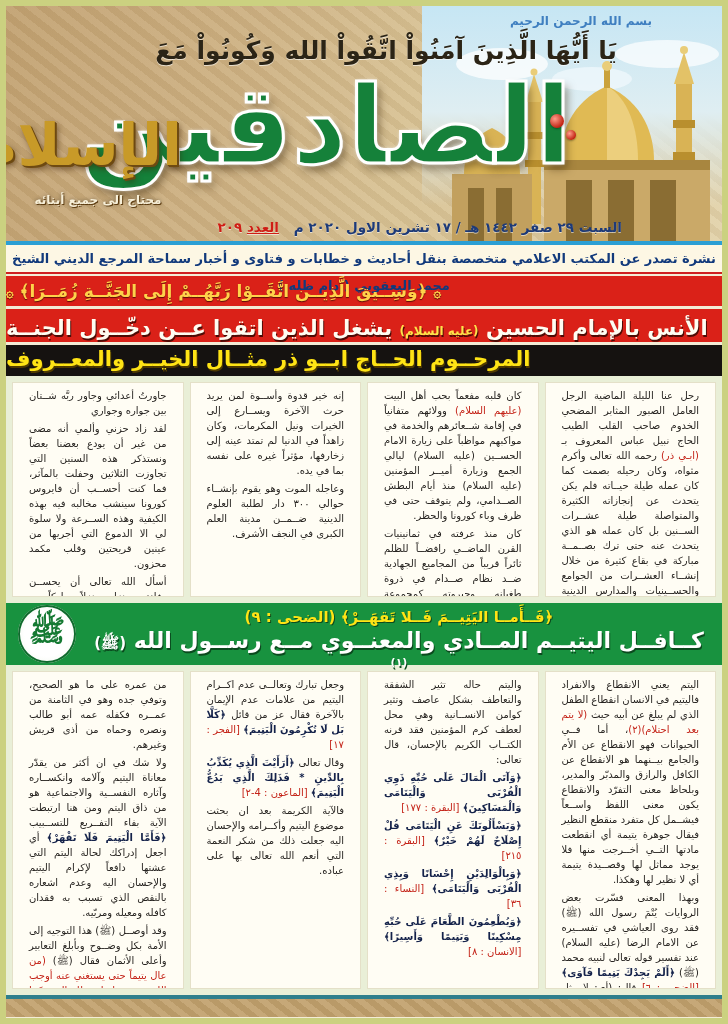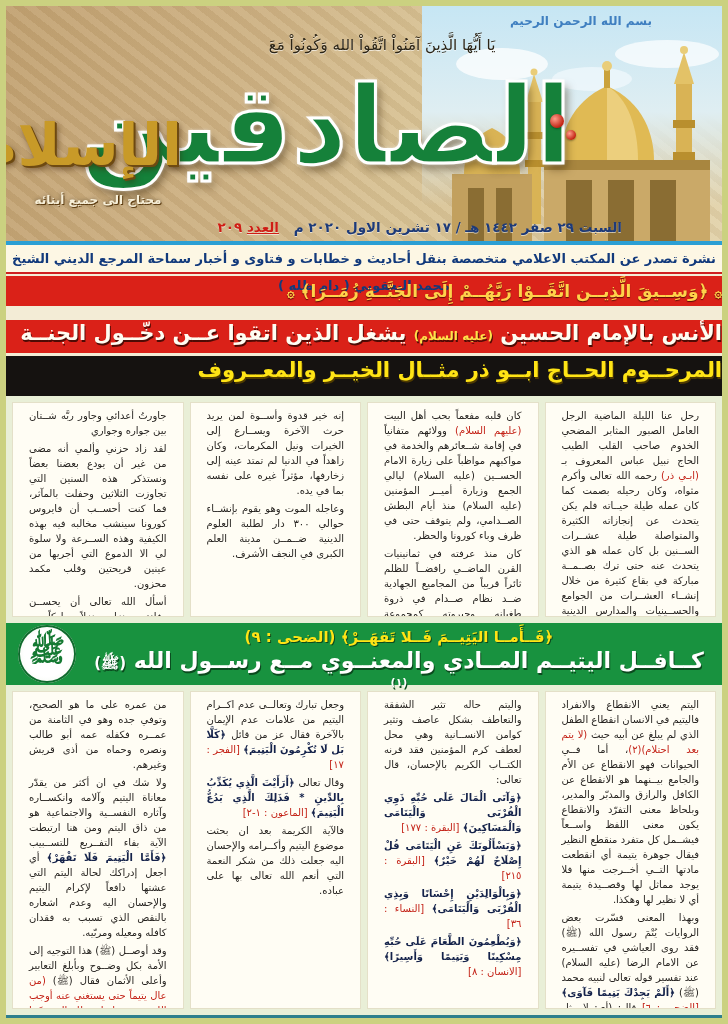--- a/index.html
+++ b/index.html
@@ -9,22 +9,22 @@
 
   
   .header{position:relative;height:235px;overflow:hidden;
     background:linear-gradient(105deg,#c2a272 0%,#cfb385 35%,#d8c294 55%,#e3d3ab 100%);}
   .header::before{content:"";position:absolute;inset:0;
     background:repeating-linear-gradient(38deg,rgba(255,255,255,.05) 0 7px,rgba(90,60,20,.06) 7px 14px);}
   .sky{position:absolute;top:0;right:0;width:300px;height:235px;
     background:linear-gradient(180deg,#c6e6f4 0%,#dfeef2 45%,rgba(223,238,242,0) 85%);}
   .mosque{position:absolute;top:18px;right:0;}
   .bismillah{position:absolute;top:8px;right:70px;color:#3f7fc0;font-size:12px;font-weight:bold;}
-  .verse-top{position:absolute;top:30px;right:105px;width:470px;text-align:center;
-    color:#2b2416;font-size:15px;font-weight:normal;text-shadow:0 1px 0 rgba(255,255,255,.6);}
+  .verse-top{position:absolute;top:30px;right:105px;width:470px;text-align:right;
+    color:#2b2416;font-size:25px;font-weight:bold;text-shadow:0 1px 0 rgba(255,255,255,.6);}
   .masthead{position:absolute;top:52px;right:150px;width:430px;text-align:center;
     font-size:108px;font-weight:bold;color:#15813a;line-height:1.25;
     -webkit-text-stroke:3px #ffffff;
     text-shadow:0 0 2px #fff,0 0 4px #fff,4px 6px 8px rgba(60,40,10,.5);}
   .logo-box{position:absolute;top:96px;right:540px;left:10px;width:168px;text-align:center;}
   .logo-kufic{font-size:58px;font-weight:bold;color:#c89a28;letter-spacing:-2px;line-height:1.5;
     text-shadow:1px 1px 0 #6e4a12,2px 2px 0 #6e4a12,3px 4px 6px rgba(60,30,0,.55);}
   .logo-caption{margin-top:4px;font-size:12px;font-weight:bold;color:#f7efd8;
     text-shadow:1px 1px 0 #5d3c10,0 0 4px rgba(0,0,0,.4);}
   .rose{position:absolute;width:14px;height:14px;border-radius:50%;
@@ -33,29 +33,29 @@
     text-shadow:0 1px 0 rgba(255,255,255,.55);}
   .issue{color:#cf1d14;margin-right:10px;}
   .issue .lbl{text-decoration:underline;}
   .blue-rule{height:4px;background:#2b9fd4;}
 
   
   .tagline{height:27px;line-height:27px;background:#fdf7e4;border-bottom:2px solid #cf2020;
     text-align:center;font-size:13px;font-weight:bold;color:#123a7c;}
 
   
-  .banner{box-sizing:border-box;text-align:right;font-weight:bold;}
+  .banner{box-sizing:border-box;text-align:left;font-weight:bold;}
   .b-verse{height:30px;line-height:30px;background:#da2118;color:#ffd24a;font-size:17px;
     margin-top:2px;text-shadow:0 1px 1px #5e0d06;}
   .b-verse .orn{color:#ffd24a;font-size:13px;}
-  .b-head1{height:33px;line-height:27px;background:#da2118;color:#fffdf2;font-size:21px;margin-top:14px;
+  .b-head1{height:33px;line-height:39px;background:#da2118;color:#fffdf2;font-size:21px;margin-top:3px;
     text-shadow:1px 2px 0 #4e0b05;}
   .b-head1 .sws{color:#ffe24a;font-size:12px;}
-  .b-head2{height:40px;line-height:28px;background:#151210;color:#ffe415;font-size:21px;margin-top:3px;
-    text-shadow:1px 2px 0 #4e3a00;padding-left:43px;}
+  .b-head2{height:31px;line-height:28px;background:#151210;color:#ffe415;font-size:21px;margin-top:3px;
+    text-shadow:1px 2px 0 #4e3a00;}
 
   
   .article{background:#e9efd7;padding:6px;box-sizing:border-box;}
   .cols{display:flex;gap:6px;direction:rtl;}
   .col{flex:1;background:#fffdf4;border:1px solid #e4e0c8;box-sizing:border-box;
     padding:5px 16px;overflow:hidden;text-align:justify;}
   .a1 .col{height:215px;}
   .a2 .col{height:318px;}
   .col p{margin:0 0 3px;font-size:10px;line-height:1.5;color:#272421;}
   .r-b{color:#272421;}
@@ -209,21 +209,21 @@
           </div>
         <div class="col">
             <p><span class="r-b">واليتم حاله تثير الشفقة والتعاطف بشكل عاصف وتثير كوامن الانســانية وهي محل لعطف كرم المؤمنين فقد قرنه الكتــاب الكريم بالإحسان، قال تعالى:</span></p>
             <p><span class="r-verse">﴿وَآتَى الْمَالَ عَلَى حُبِّهِ ذَوِي الْقُرْبَى وَالْيَتَامَى وَالْمَسَاكِينَ﴾</span><span class="r-red"> [البقرة : ١٧٧]</span></p>
             <p><span class="r-verse">﴿وَيَسْأَلُونَكَ عَنِ الْيَتَامَى قُلْ إِصْلَاحٌ لَهُمْ خَيْرٌ﴾</span><span class="r-red"> [البقرة : ٢١٥]</span></p>
             <p><span class="r-verse">﴿وَبِالْوَالِدَيْنِ إِحْسَانًا وَبِذِي الْقُرْبَى وَالْيَتَامَى﴾</span><span class="r-red"> [النساء : ٣٦]</span></p>
             <p><span class="r-verse">﴿وَيُطْعِمُونَ الطَّعَامَ عَلَى حُبِّهِ مِسْكِينًا وَيَتِيمًا وَأَسِيرًا﴾</span><span class="r-red"> [الانسان : ٨]</span></p>
           </div>
         <div class="col">
             <p><span class="r-b">وجعل تبارك وتعالــى عدم اكــرام اليتيم من علامات عدم الإيمان بالآخرة فقال عز من قائل </span><span class="r-verse">﴿كَلَّا بَل لَا تُكْرِمُونَ الْيَتِيمَ﴾</span><span class="r-red"> [الفجر : ١٧]</span></p>
-            <p><span class="r-b">وقال تعالى </span><span class="r-verse">﴿أَرَأَيْتَ الَّذِي يُكَذِّبُ بِالدِّينِ * فَذَلِكَ الَّذِي يَدُعُّ الْيَتِيمَ﴾</span><span class="r-red"> [الماعون : ١-٢]</span></p>
+            <p><span class="r-b">وقال تعالى </span><span class="r-verse">﴿أَرَأَيْتَ الَّذِي يُكَذِّبُ بِالدِّينِ * فَذَلِكَ الَّذِي يَدُعُّ الْيَتِيمَ﴾</span><span class="r-red"> [الماعون : 4-٢]</span></p>
             <p><span class="r-b">فالآية الكريمة بعد ان بحثت موضوع اليتيم وأكــرامه والإحسان اليه جعلت ذلك من شكر النعمة التي أنعم الله تعالى بها على عباده.</span></p>
           </div>
         <div class="col">
           <div>
               <p><span class="r-b">من عمره على ما هو الصحيح، وتوفي جده وهو في الثامنة من عمــره فكفله عمه أبو طالب ونصره وحماه من أذى قريش وغيرهم.</span></p>
               <p><span class="r-b">ولا شك في ان أكثر من يقدّر معاناة اليتيم وآلامه وانكســاره وآثاره النفســية والاجتماعية هو من ذاق اليتم ومن هنا ارتبطت الآية بفاء التفــريع للتســبيب </span><span class="r-verse">﴿فَأَمَّا الْيَتِيمَ فَلَا تَقْهَرْ﴾</span><span class="r-b"> أي اجعل إدراكك لحالة اليتم التي عشتها دافعاً لإكرام اليتيم والإحسان اليه وعدم اشعاره بالنقص الذي تسبب به فقدان كافله ومعيله ومربّيه.</span></p>
               <p><span class="r-b">وقد أوصــل (ﷺ) هذا التوجيه إلى الأمة بكل وضــوح وبأبلغ التعابير وأعلى الأثمان فقال (ﷺ) </span><span class="r-red">(من عال يتيماً حتى يستغني عنه أوجب الله عــز وجل له بذلك الجنة كما أوجب الله لآكل مال اليتيم النار)(3)</span><span class="r-b"> وقال (ﷺ) </span><span class="r-red">(إن فــي الجنة</span></p>
             </div>
 
         </div>

